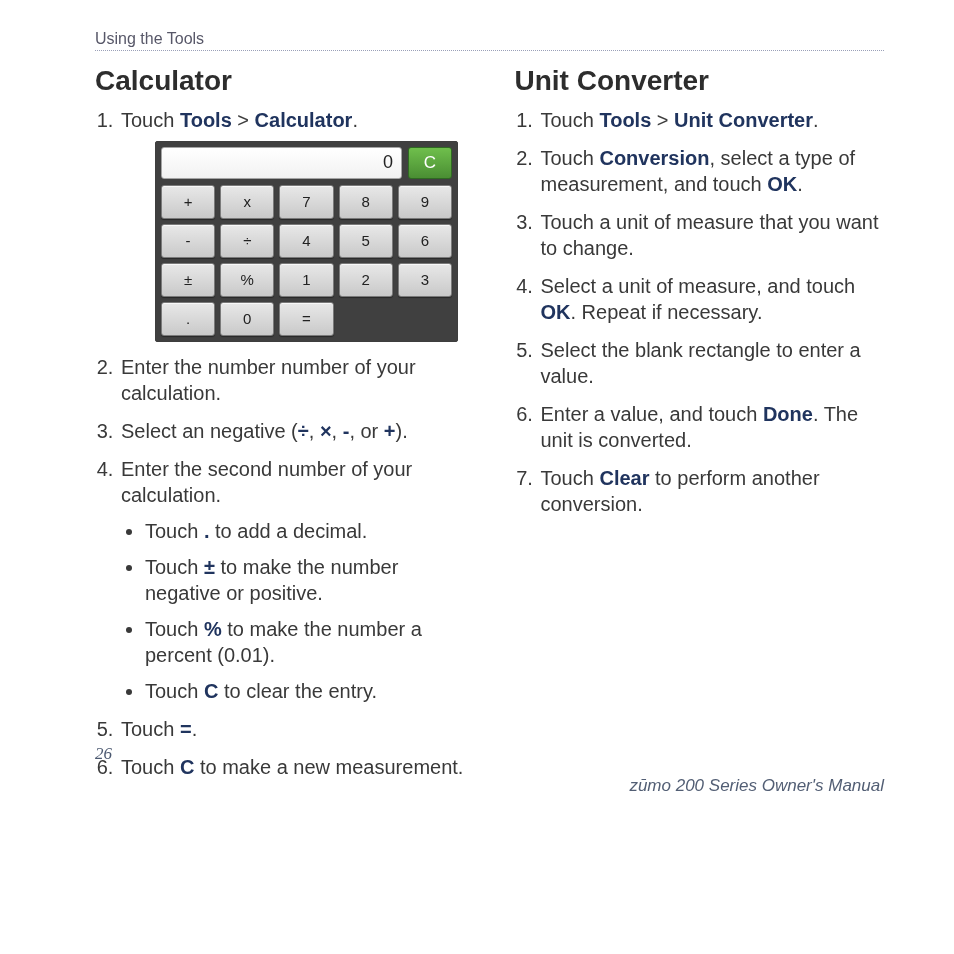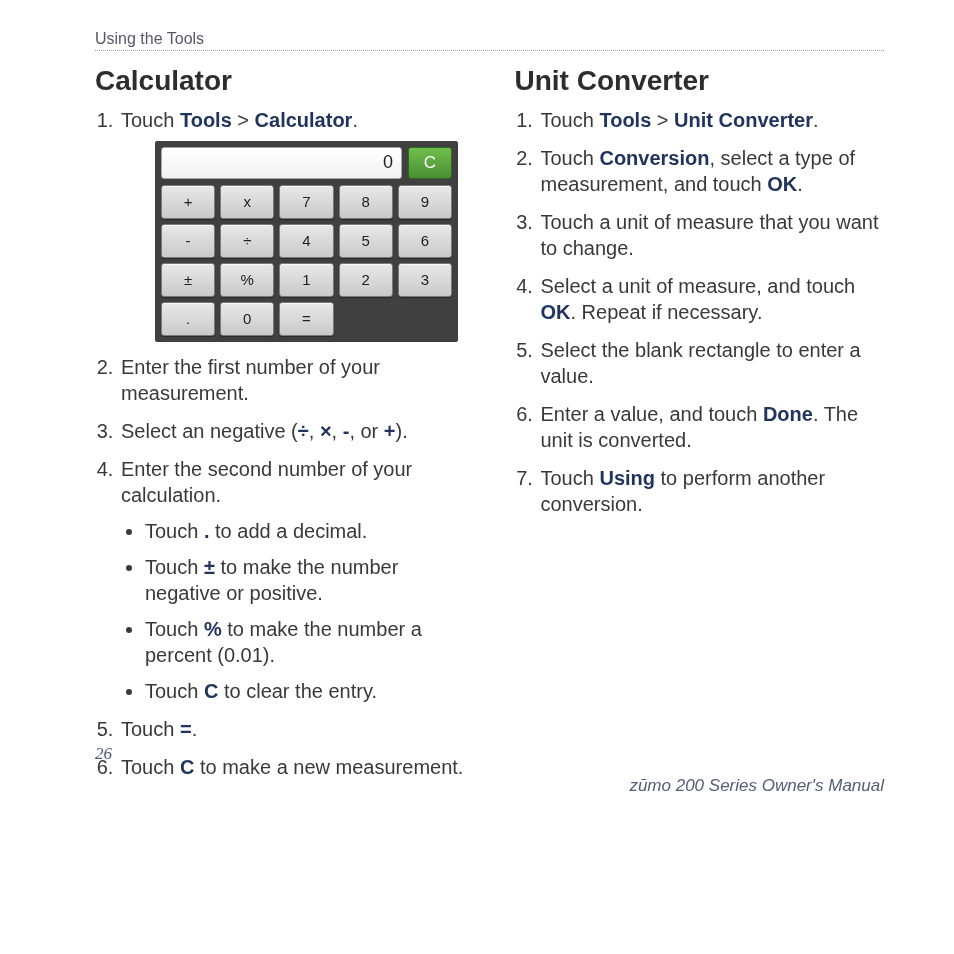--- a/index.html
+++ b/index.html
@@ -184,21 +184,21 @@
                 <div class="key">3</div>
 
                 <div class="key">.</div>
                 <div class="key">0</div>
                 <div class="key">=</div>
               </div>
             </div>
           </div>
         </li>
 
-        <li>Enter the first number of your measurement.</li>
+        <li>Enter the number number of your calculation.</li>
 
         <li>
           <span>Select an negative (</span><span class="bold-blue">÷</span><span>, </span><span class="bold-blue">×</span><span>, </span><span class="bold-blue">-</span><span>, or </span><span class="bold-blue">+</span><span>).</span>
         </li>
 
         <li>
           <span>Enter the second number of your calculation.</span>
           <ul class="bullets">
             <li>
               <span>Touch </span><span class="bold-blue">.</span><span> to add a decimal.</span>
@@ -237,21 +237,21 @@
         </li>
         <li>Touch a unit of measure that you want to change.</li>
         <li>
           <span>Select a unit of measure, and touch </span><span class="bold-blue">OK</span><span>. Repeat if necessary.</span>
         </li>
         <li>Select the blank rectangle to enter a value.</li>
         <li>
           <span>Enter a value, and touch </span><span class="bold-blue">Done</span><span>. The unit is converted.</span>
         </li>
         <li>
-          <span>Touch </span><span class="bold-blue">Using</span><span> to perform another conversion.</span>
+          <span>Touch </span><span class="bold-blue">Clear</span><span> to perform another conversion.</span>
         </li>
       </ol>
     </div>
   </div>
 
   <div class="footer">
     <span>26</span>
     <span class="right">zūmo 200 Series Owner's Manual</span>
   </div>
 </div>

